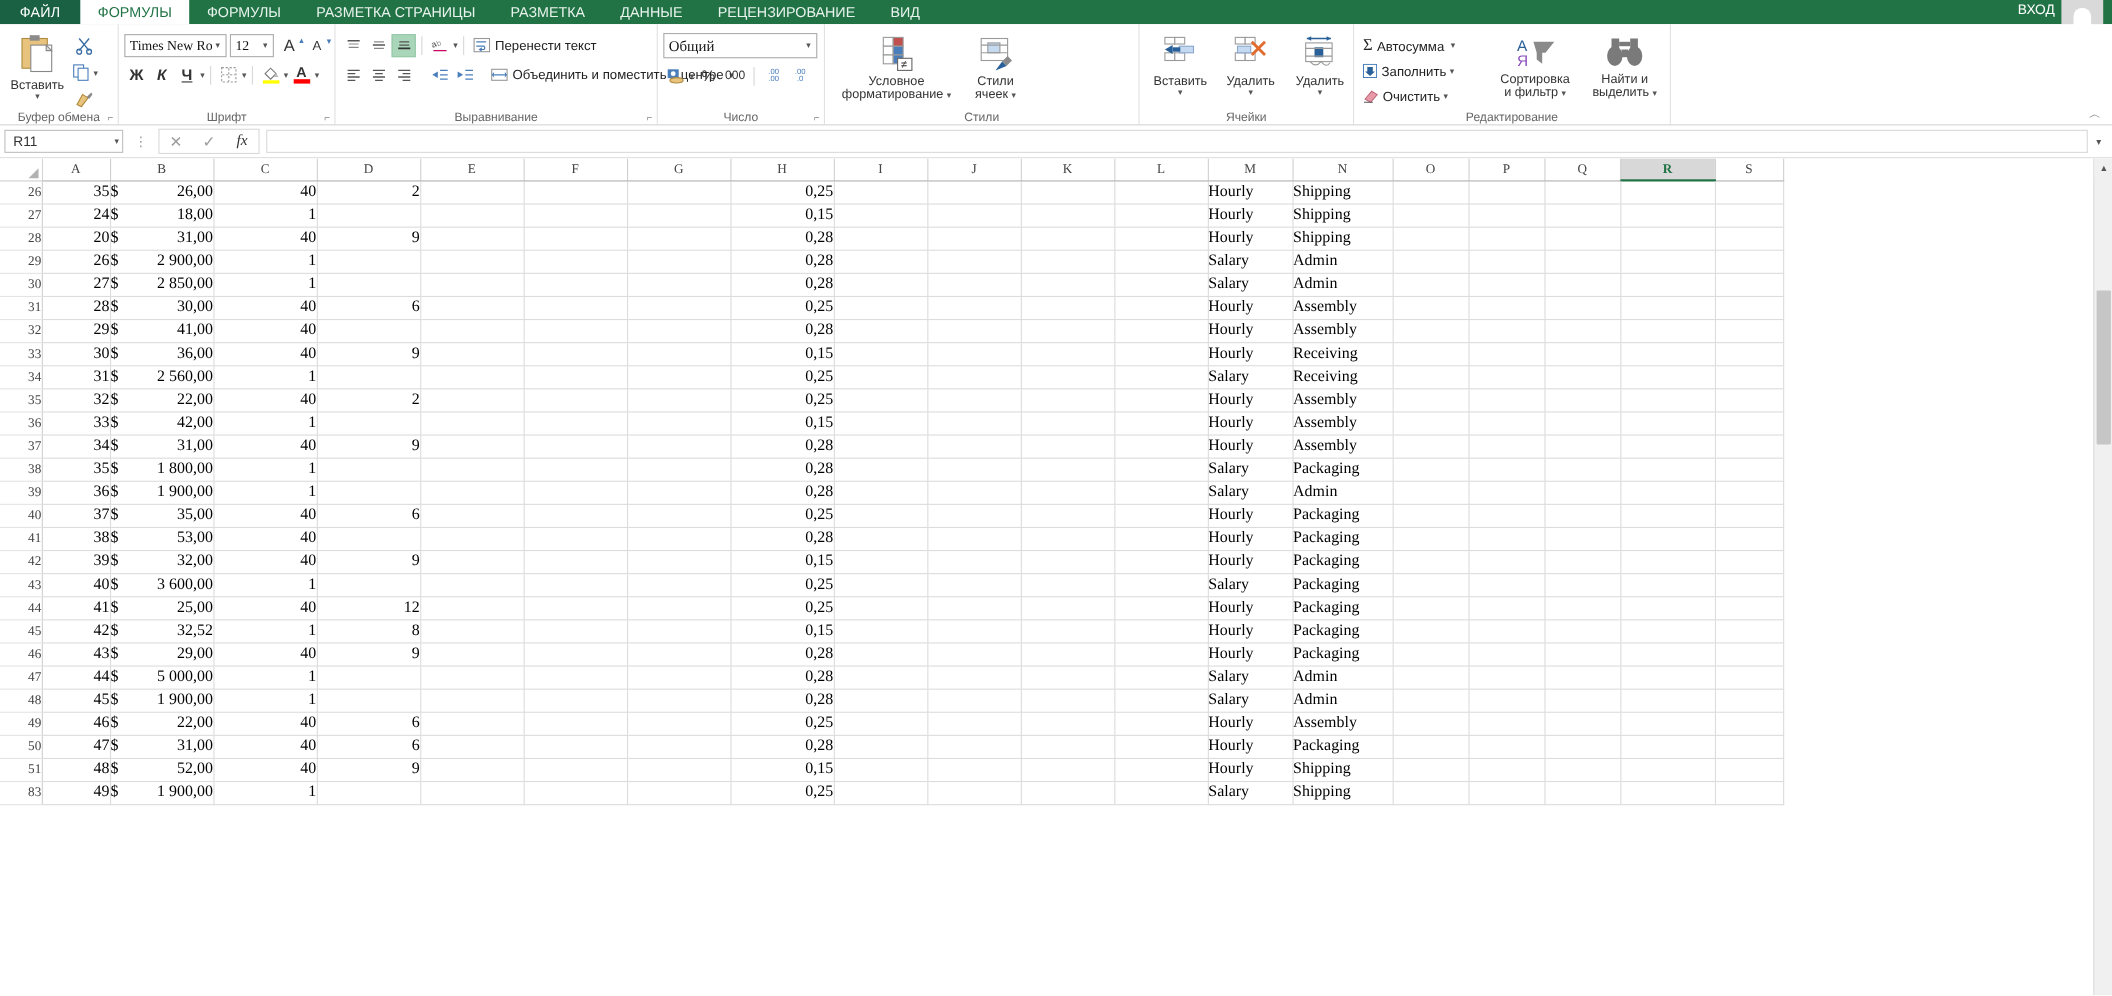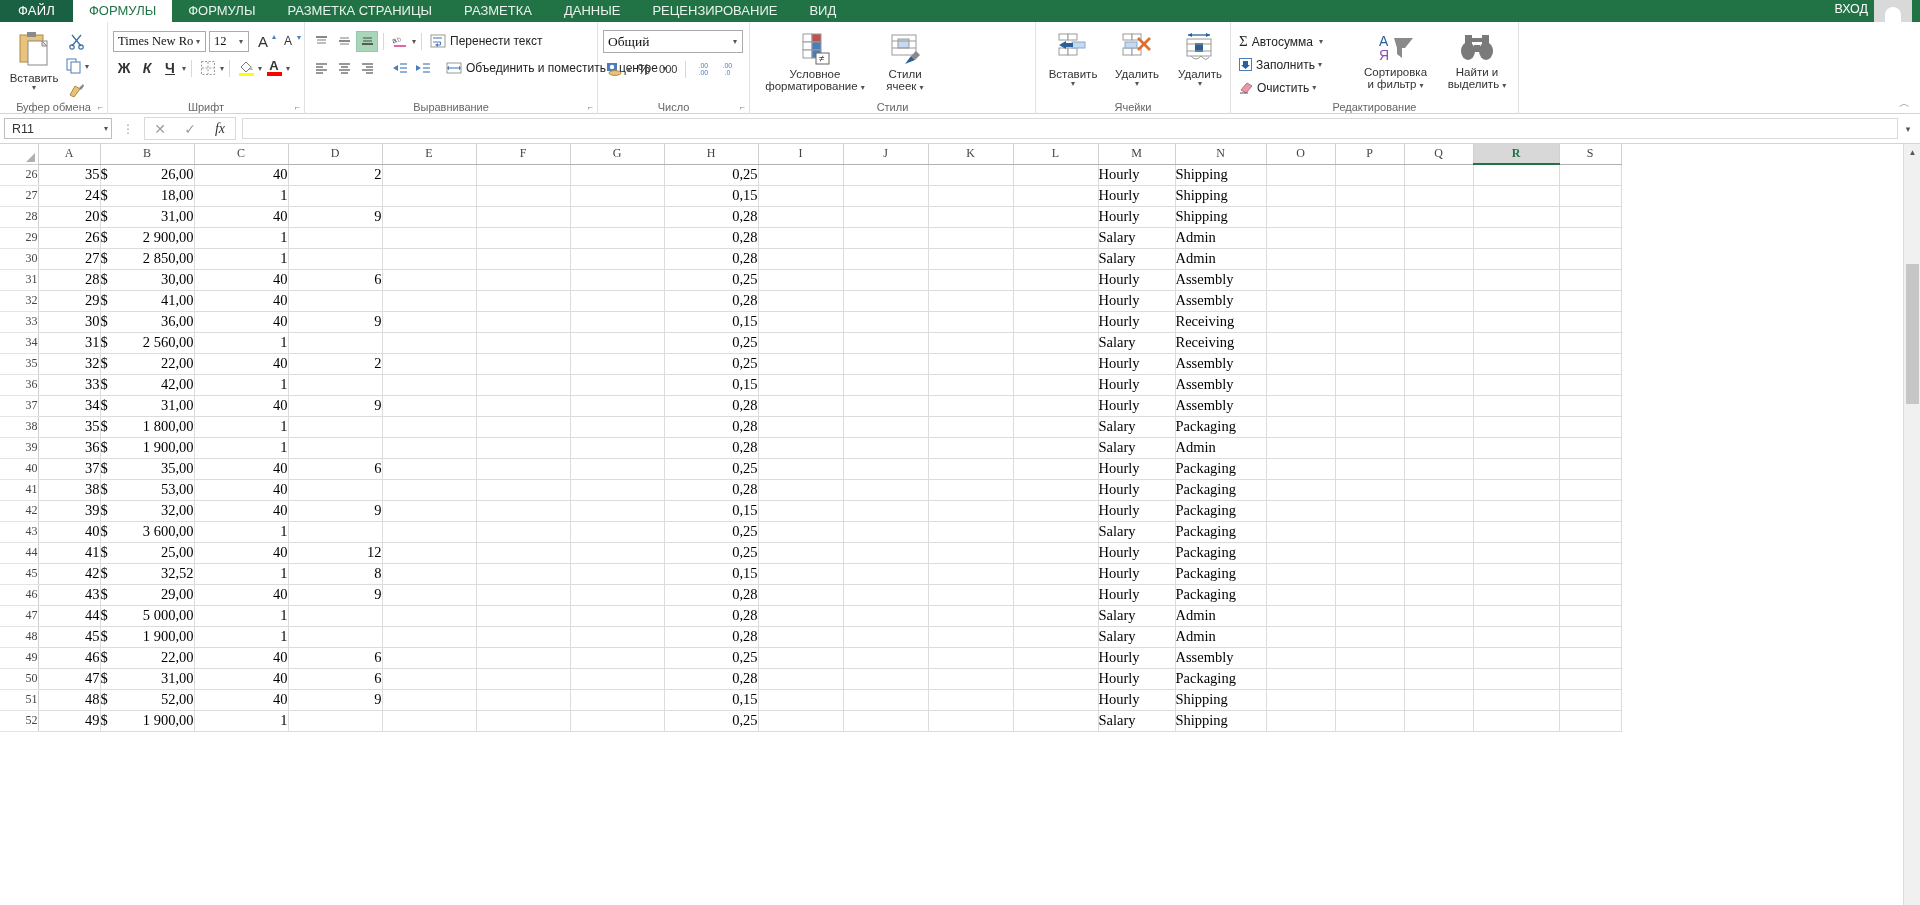--- a/index.html
+++ b/index.html
@@ -1381,21 +1381,21 @@
           <td class="cell r" style="width: 85px;"></td>
           <td class="cell l" style="width: 77px;">Hourly</td>
           <td class="cell l" style="width: 91px;">Shipping</td>
           <td class="cell l" style="width: 69px;"></td>
           <td class="cell l" style="width: 69px;"></td>
           <td class="cell l" style="width: 69px;"></td>
           <td class="cell l" style="width: 86px;"></td>
           <td class="cell l" style="width: 62px;"></td>
         </tr>
         <tr>
-          <td class="rowhdr">52</td>
+          <td class="rowhdr">83</td>
           <td class="cell r" style="width: 62px;">49</td>
           <td class="cell cur" style="width: 94px;">
             <span class="cur-wrap">
               <span>$</span>
               <span>1 900,00</span>
             </span>
           </td>
           <td class="cell r" style="width: 94px;">1</td>
           <td class="cell r" style="width: 94px;"></td>
           <td class="cell r" style="width: 94px;"></td>

